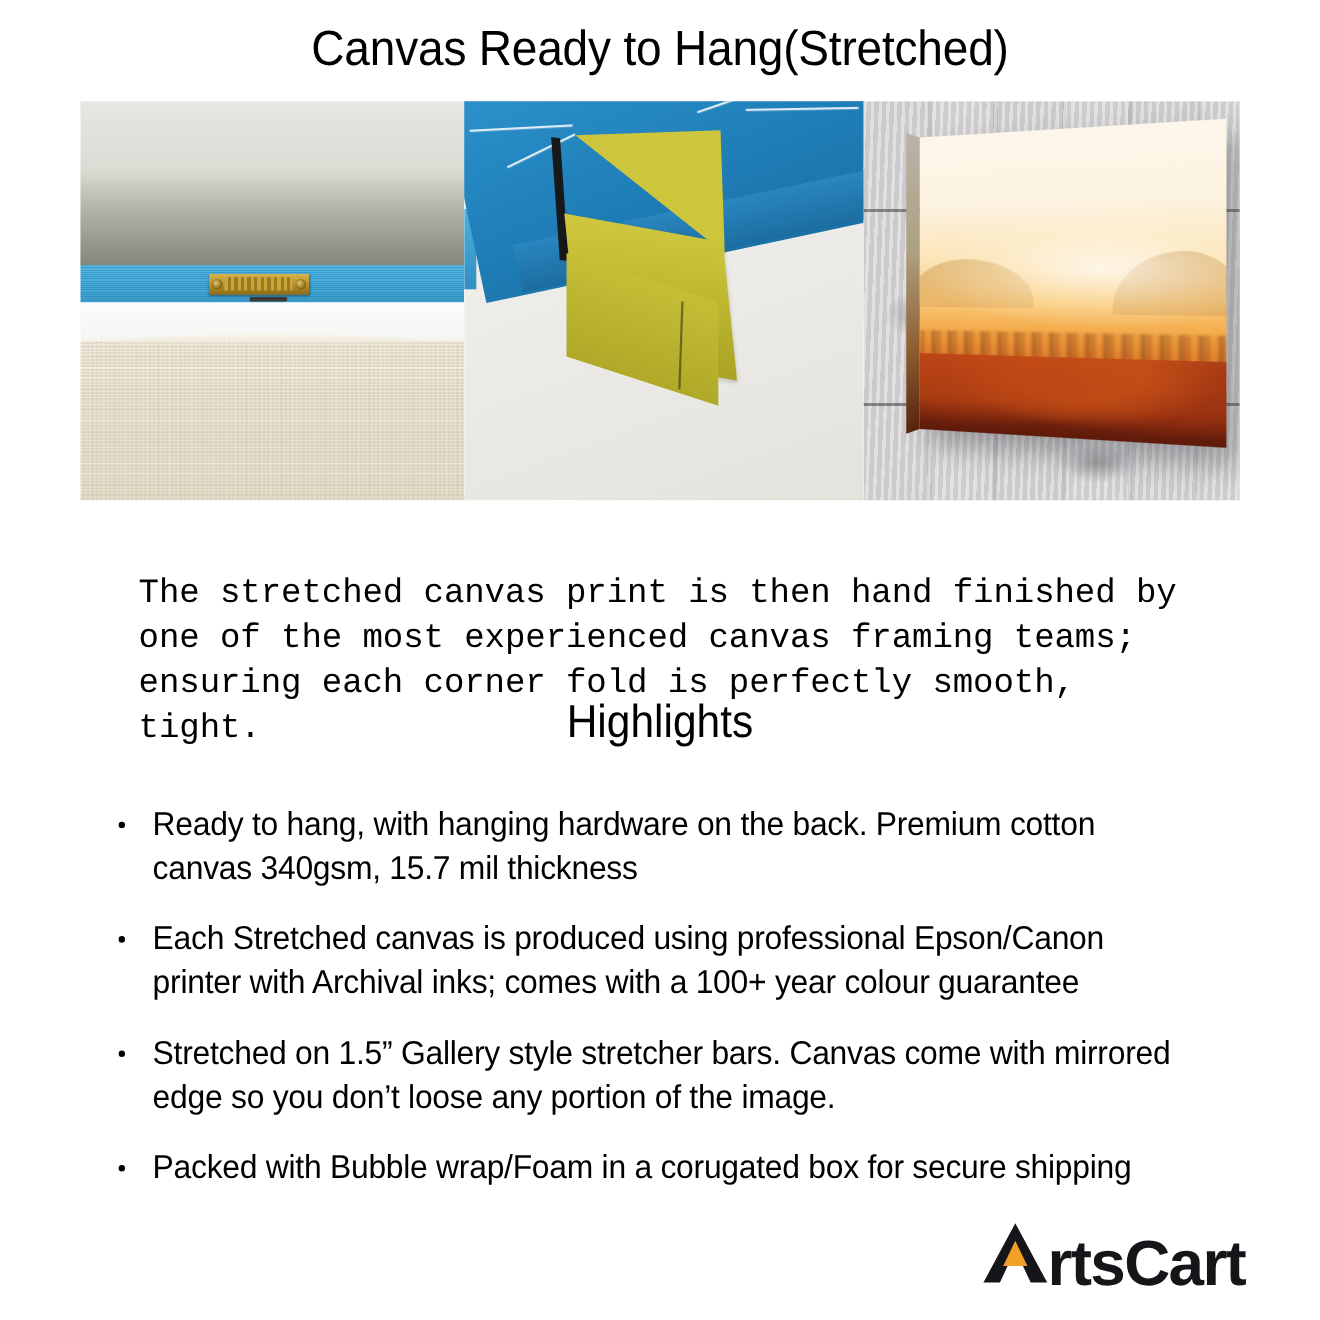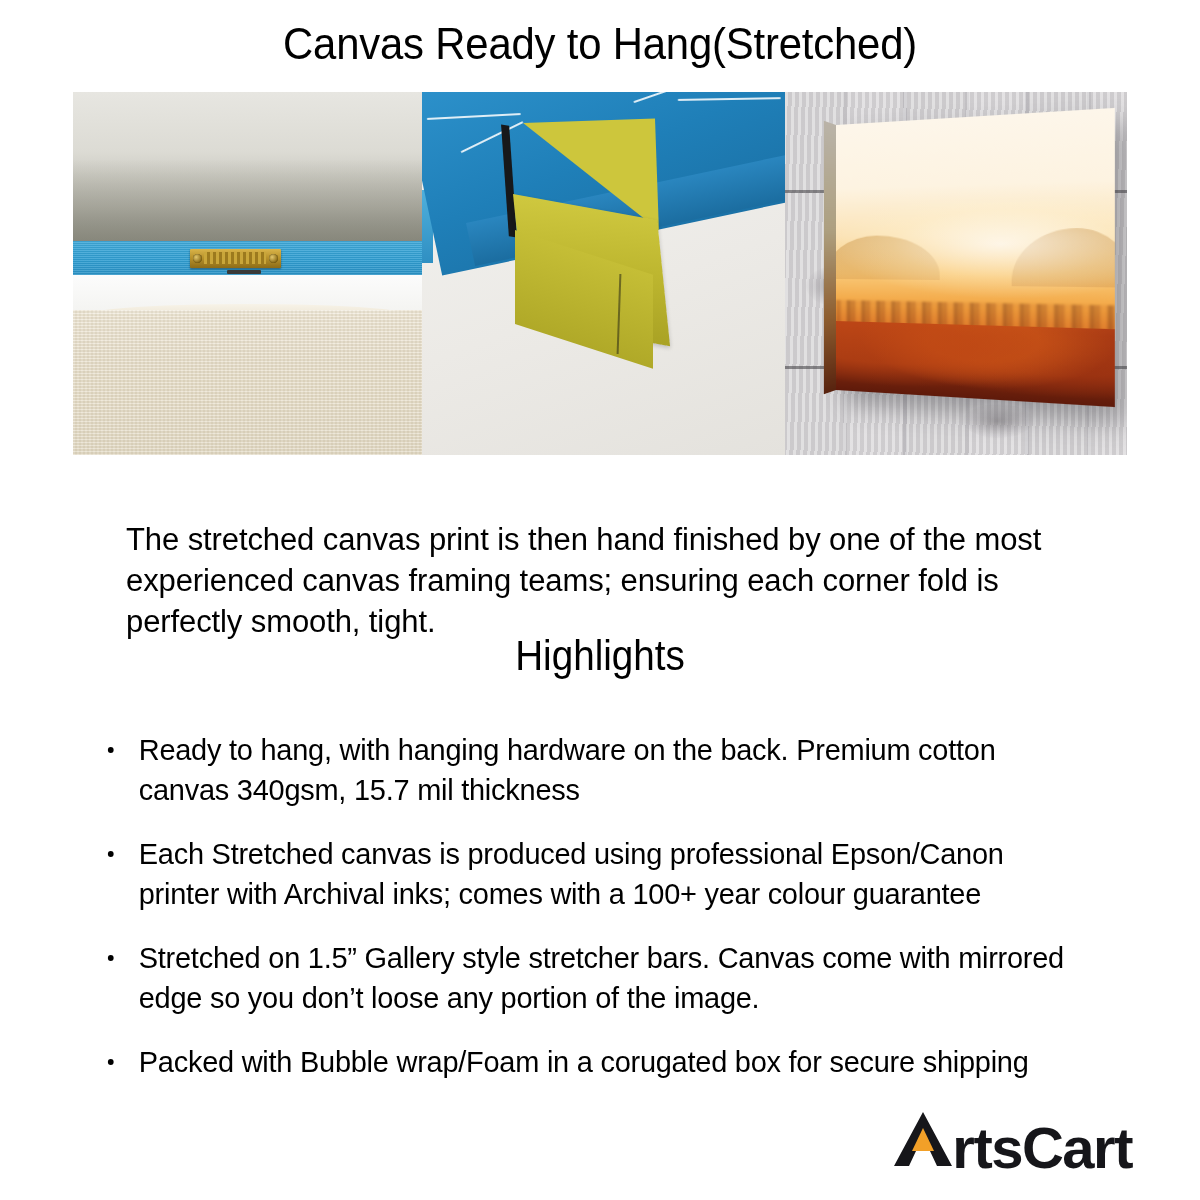--- a/index.html
+++ b/index.html
@@ -303,20 +303,21 @@
   
   .intro {
     position: absolute;
     left: 126px;
     top: 488px;
     width: 950px;
     font-size: 31px;
     line-height: 41px;
     font-weight: 400;
     letter-spacing: -0.1px;
+    font-family: Liberation Mono, monospace;
   }
 
   
   .highlights-heading {
     position: absolute;
     left: 0;
     top: 630px;
     width: 1200px;
     text-align: center;
     font-size: 42px;

